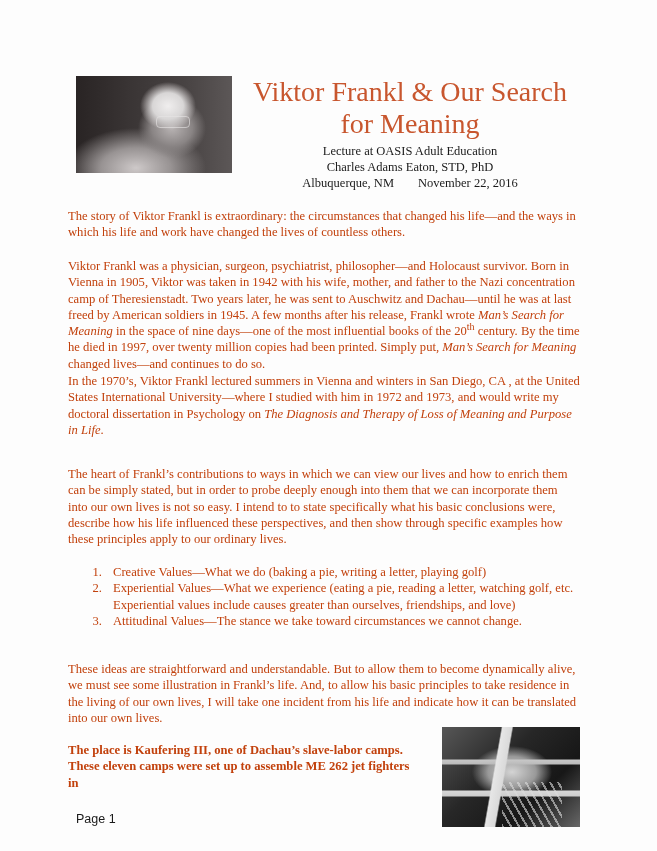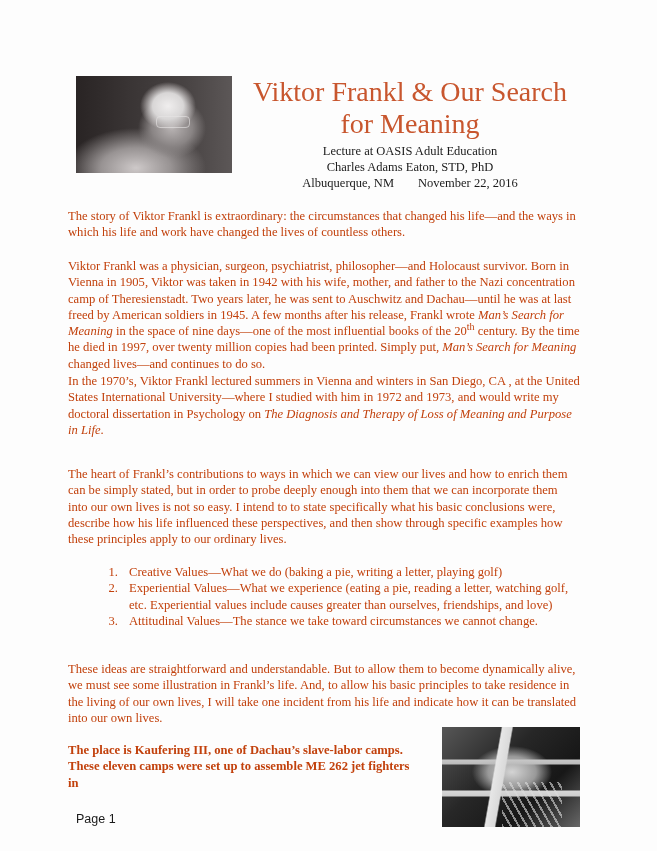--- a/index.html
+++ b/index.html
@@ -27,21 +27,21 @@
   .body-text p { margin: 0; }
   .body-text i { font-style: italic; }
   sup { font-size: 10px; line-height: 0; vertical-align: super; }
 
   .p1 { top: 208px; }
   .p2 { top: 258px; }
   .p3 { top: 373px; }
   .p4 { top: 466px; }
   .p5 { top: 564px; }
   .p5 ol { margin: 0; padding-left: 37px; }
-  .p5 li { padding-left: 8px; margin-left: 16px; }
+  .p5 li { padding-left: 8px; }
   .p6 { top: 661px; }
   .p7 { top: 742px; width: 350px; font-weight: bold; }
 
   .plane-photo { position: absolute; left: 442px; top: 727px; width: 138px; height: 100px;
     background:
       linear-gradient(100deg, rgba(0,0,0,0) 38%, #e8e6e6 39%, #dcdada 45%, rgba(0,0,0,0) 46%),
       linear-gradient(0deg, rgba(0,0,0,0) 30%, #cfcccc 31%, #d9d6d6 36%, rgba(0,0,0,0) 37%),
       linear-gradient(0deg, rgba(0,0,0,0) 62%, #bdbaba 63%, #cac6c6 67%, rgba(0,0,0,0) 68%),
       radial-gradient(ellipse 40px 26px at 70px 45px, #d6d3d3 0%, #9c9898 60%, rgba(0,0,0,0) 100%),
       linear-gradient(135deg, #5a5656 0%, #2a2626 40%, #1a1616 70%, #6a6666 100%);

